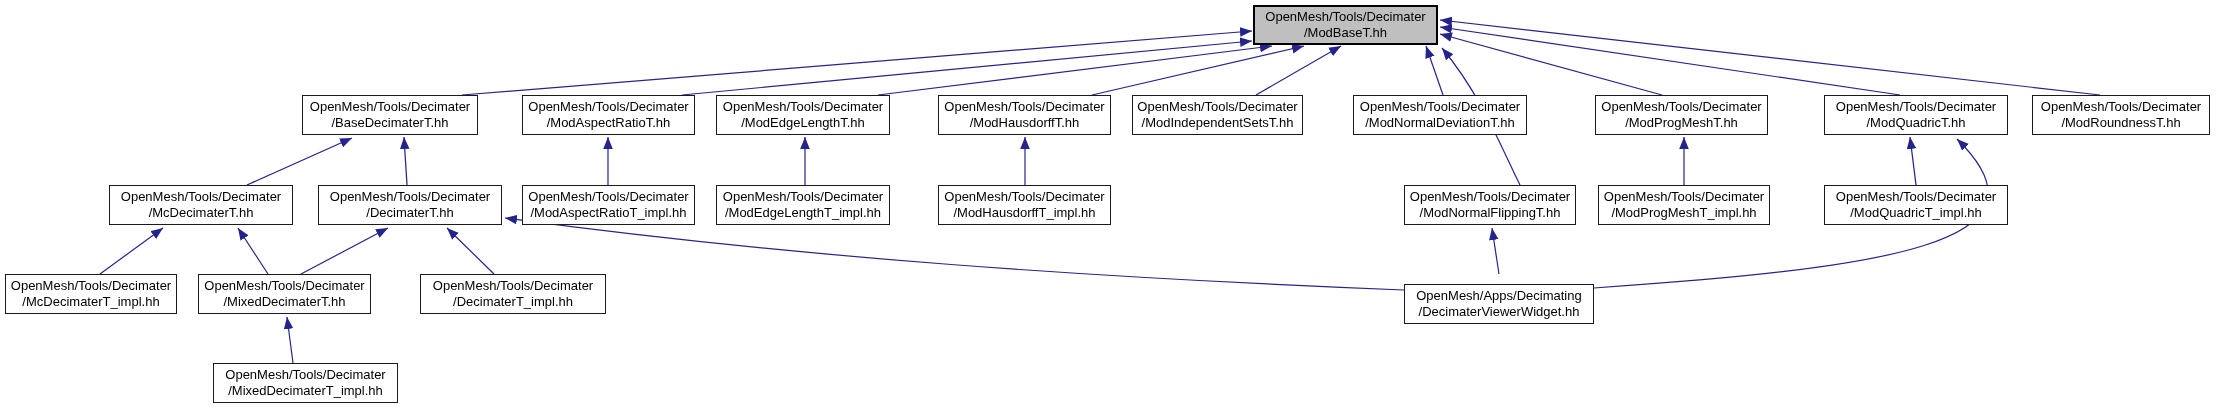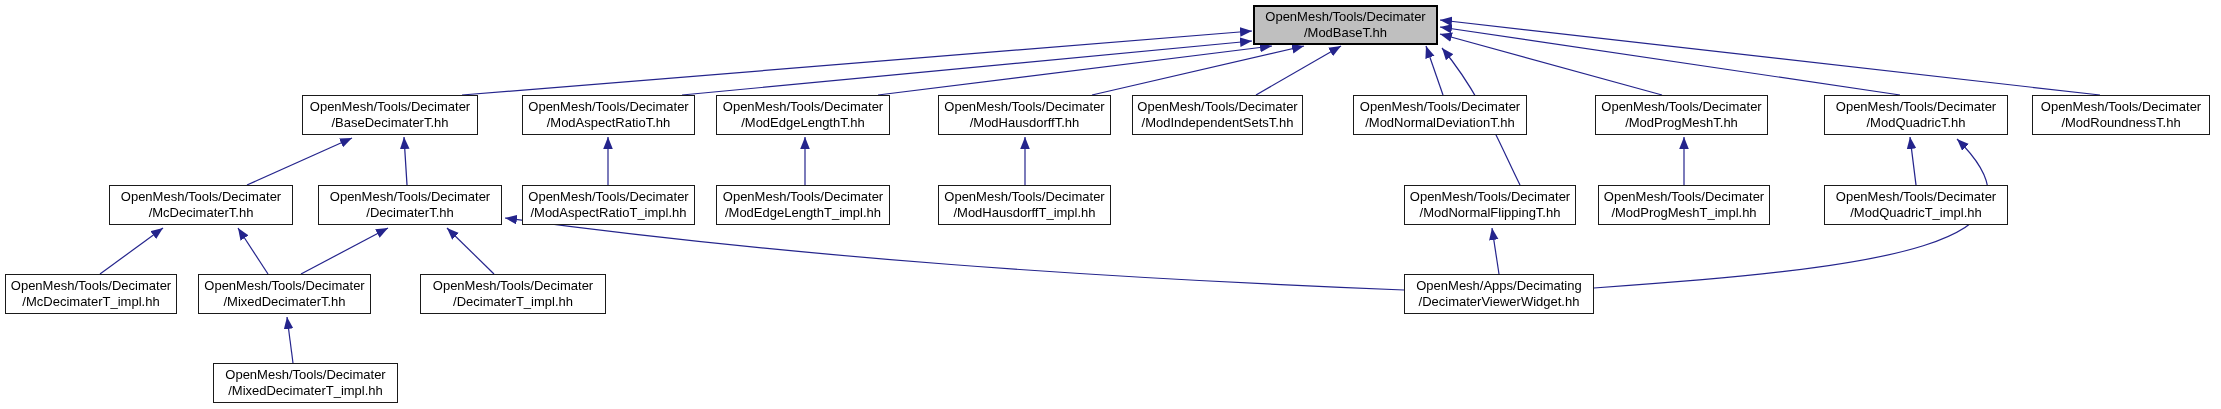--- a/index.html
+++ b/index.html
@@ -107,18 +107,18 @@
       <div class="node" style="left: 1598px; top: 185px; width: 172px; height: 40px;">OpenMesh/Tools/Decimater
 /ModProgMeshT_impl.hh</div>
       <div class="node" style="left: 1824px; top: 185px; width: 184px; height: 40px;">OpenMesh/Tools/Decimater
 /ModQuadricT_impl.hh</div>
       <div class="node" style="left: 5px; top: 274px; width: 172px; height: 40px;">OpenMesh/Tools/Decimater
 /McDecimaterT_impl.hh</div>
       <div class="node" style="left: 198px; top: 274px; width: 173px; height: 40px;">OpenMesh/Tools/Decimater
 /MixedDecimaterT.hh</div>
       <div class="node" style="left: 420px; top: 274px; width: 186px; height: 40px;">OpenMesh/Tools/Decimater
 /DecimaterT_impl.hh</div>
-      <div class="node" style="left: 1404px; top: 274px; width: 190px; height: 40px;">OpenMesh/Apps/Decimating
+      <div class="node" style="left: 1404px; top: 284px; width: 190px; height: 40px;">OpenMesh/Apps/Decimating
 /DecimaterViewerWidget.hh</div>
       <div class="node" style="left: 213px; top: 363px; width: 185px; height: 40px;">OpenMesh/Tools/Decimater
 /MixedDecimaterT_impl.hh</div>
     </div>
 </div>
 
 </body></html>

